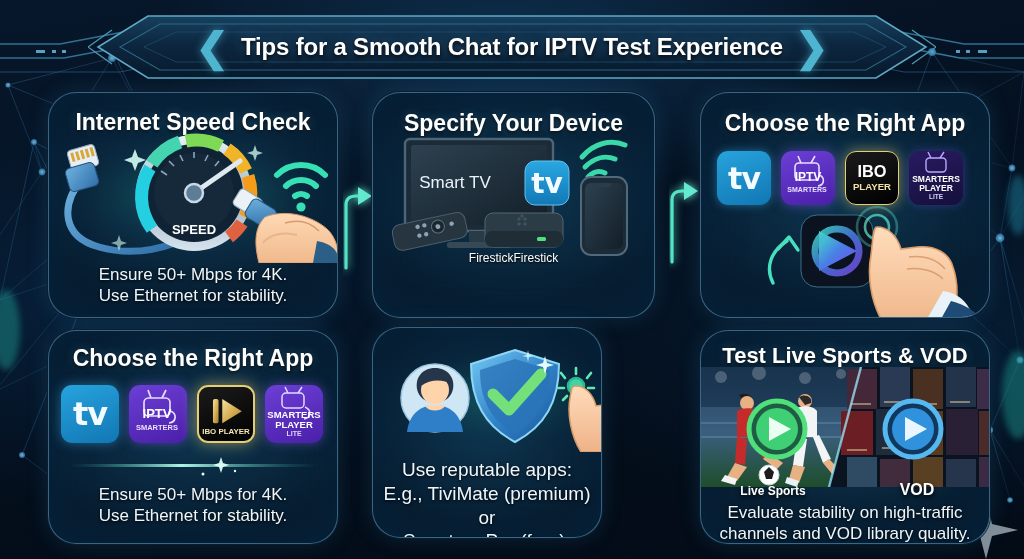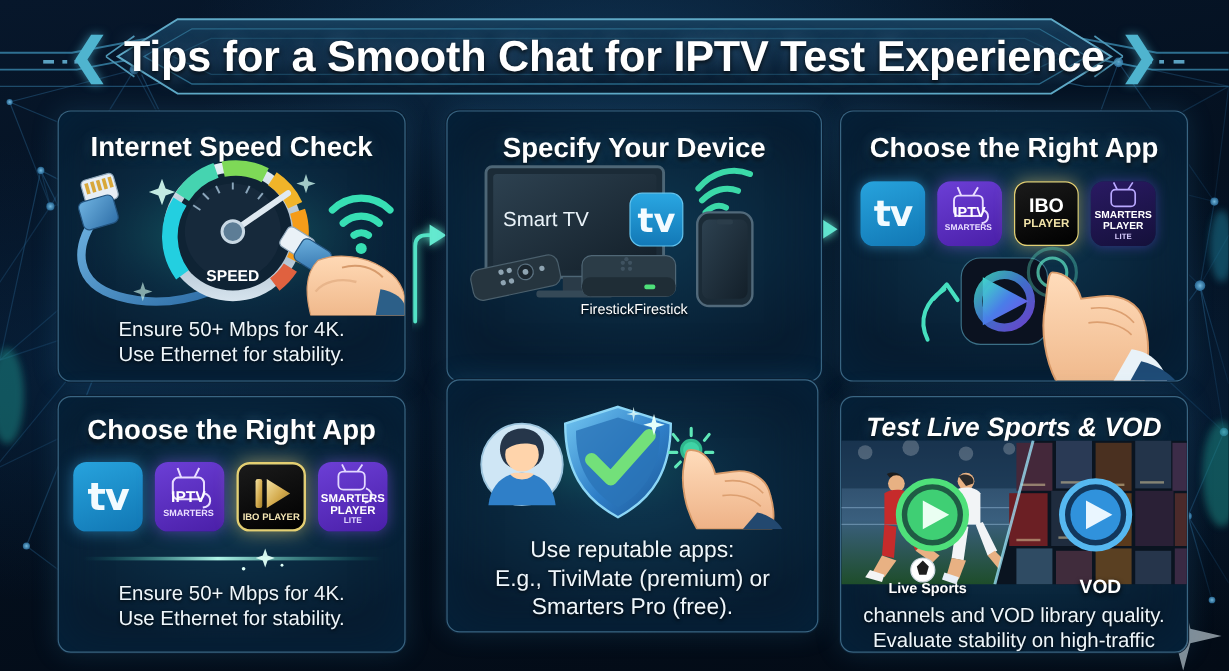--- a/index.html
+++ b/index.html
@@ -21,57 +21,57 @@
   
   .banner { position:absolute; left:88px; top:12px; width:848px; height:70px; }
   .banner svg { position:absolute; inset:0; }
   .banner-inner {
     position:absolute; left:72px; top:0; width:704px; height:70px;
     display:flex; align-items:center; justify-content:center; gap:12px;
   }
   .chev { color:#4fb4cf; font-size:40px; font-weight:700; line-height:1;
           text-shadow:0 0 8px rgba(80,190,220,.6); }
   .title-txt {
-    color:#fff; font-size:36px; font-weight:bold; white-space:nowrap;
+    color:#fff; font-size:24px; font-weight:bold; white-space:nowrap;
     letter-spacing:-.2px;
     text-shadow:0 2px 4px rgba(0,0,0,.9), 0 0 14px rgba(120,200,255,.35);
   }
 
   
   .card {
-    position:absolute; border-radius:11px;
+    position:absolute; border-radius:28px;
     border:1.5px solid rgba(120,190,230,.45);
     background:
       radial-gradient(ellipse 80% 70% at 50% 45%, rgba(14,56,82,.95), rgba(7,28,48,.98) 75%),
       linear-gradient(160deg,#0c3048,#061a2e);
     box-shadow:0 0 0 1px rgba(10,30,50,.9), 0 0 22px rgba(60,150,200,.18), inset 0 0 40px rgba(0,40,70,.5);
     overflow:hidden;
   }
   .card-h {
     color:#fff; font-weight:bold; text-align:center; white-space:nowrap;
     text-shadow:0 2px 4px rgba(0,0,0,.85), 0 0 10px rgba(120,210,255,.3);
   }
   .card-b {
     color:#eef6fb; text-align:center; line-height:1.22;
     text-shadow:0 1px 3px rgba(0,0,0,.9);
   }
 
   
   #card1 { left:48px;  top:92px;  width:290px; height:226px; }
-  #card2 { left:372px; top:92px;  width:313px; height:226px; }
+  #card2 { left:372px; top:92px;  width:283px; height:226px; }
   #card3 { left:700px; top:92px;  width:290px; height:226px; }
   #card4 { left:48px;  top:330px; width:290px; height:214px; }
-  #card5 { left:372px; top:316px; width:310px; height:211px; }
+  #card5 { left:372px; top:327px; width:230px; height:211px; }
   #card6 { left:700px; top:330px; width:290px; height:214px; }
 
   #card1 .card-h { font-size:23px; margin-top:16px; }
   #card2 .card-h { font-size:23px; margin-top:17px; }
   #card3 .card-h { font-size:23px; margin-top:17px; }
   #card4 .card-h { font-size:23px; margin-top:14px; }
-  #card6 .card-h { font-size:22px; margin-top:12px;font-style:italic; }
+  #card6 .card-h { font-size:22px; margin-top:12px; }
 
   .body-2l { font-size:17px; }
 
   
   .art { position:absolute; }
   .appicon { position:absolute; border-radius:11px; display:flex;
              align-items:center; justify-content:center; overflow:hidden; }
   .tv-ico { background:linear-gradient(160deg,#27a3dd,#1177b4); }
   .tv-ico span { color:#f2fbff; font-size:30px; font-weight:bold; letter-spacing:-1px;
                  font-family:"DejaVu Sans", sans-serif; }
@@ -699,18 +699,18 @@
     <div style="position:absolute;left:0;right:0;top:150px;display:flex;">
       <div style="flex:1;text-align:center;">
         <span class="glowtxt" style="font-size:12px;font-weight:bold;text-shadow:0 2px 4px #000;">Live Sports</span>
       </div>
       <div style="flex:1;text-align:center;">
         <span class="glowtxt" style="font-size:16px;font-weight:bold;text-shadow:0 2px 4px #000;">VOD</span>
       </div>
     </div>
 
     <div class="card-b" style="position:absolute;left:0;right:0;top:172px;font-size:17px;">
+      <div>Evaluate stability on high-traffic</div>
       <div>channels and VOD library quality.</div>
-      <div>Evaluate stability on high-traffic</div>
     </div>
   </div>
 
 </div>
 
 </body></html>

